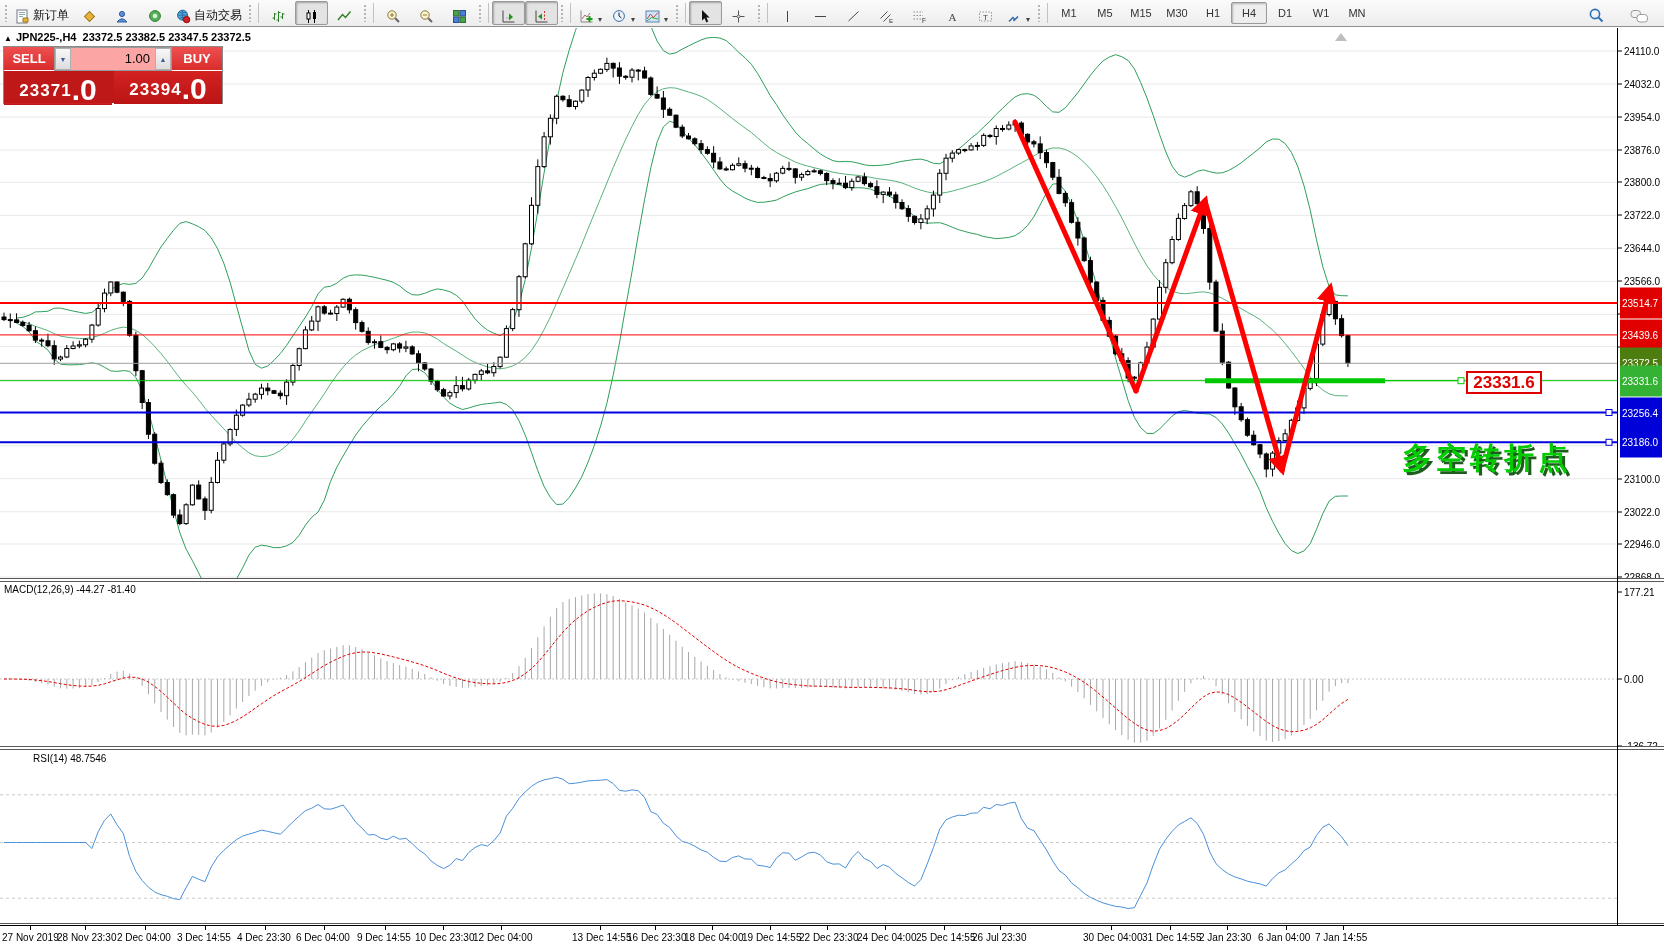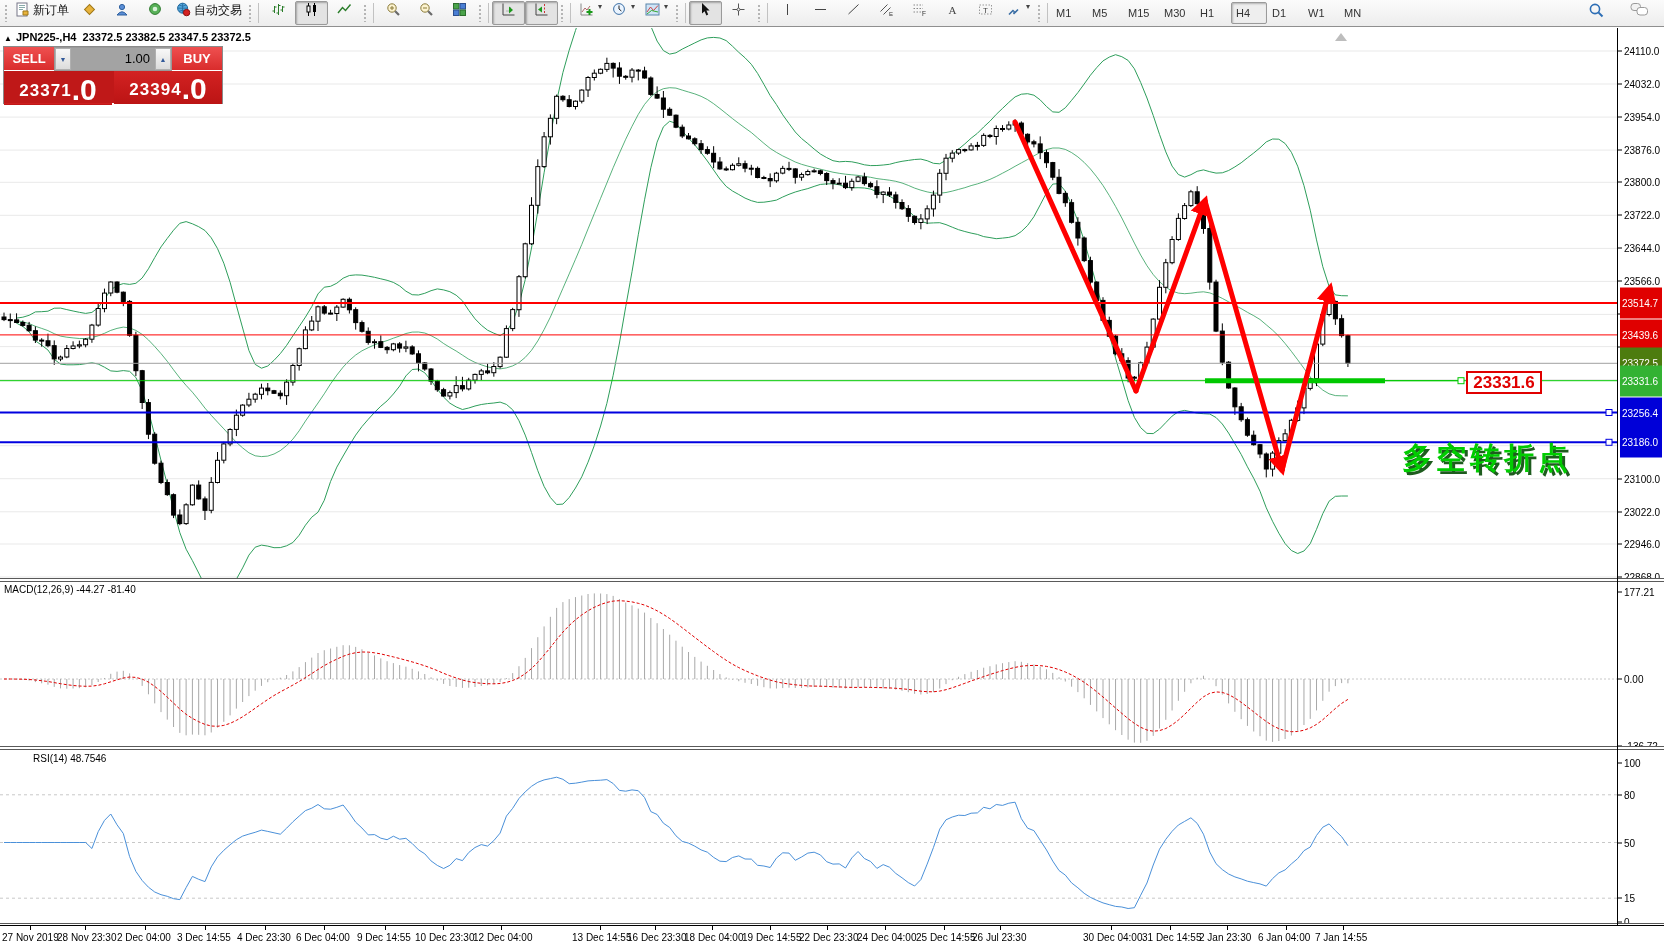--- a/index.html
+++ b/index.html
@@ -3,29 +3,29 @@
 <meta charset="utf-8">
 <style>
   html,body{margin:0;padding:0;background:#fff;width:1664px;height:946px;overflow:hidden;
     font-family:"Liberation Sans",sans-serif;-webkit-font-smoothing:none;}
   #win{position:absolute;left:0;top:0;width:1664px;height:946px;background:#fff;}
 
   
   #toolbar{position:absolute;left:0;top:0;width:1664px;height:27px;
     background:linear-gradient(#fbfbfb,#ededed);border-bottom:1px solid #8f8f8f;
     display:flex;align-items:center;padding-left:2px;box-sizing:border-box;}
-  .tb-btn{height:22px;min-width:25px;display:flex;align-items:flex-start;justify-content:center;
+  .tb-btn{height:22px;min-width:25px;display:flex;align-items:flex-end;justify-content:center;
     gap:3px;padding:0 3px;border:1px solid transparent;border-radius:2px;font-size:12px;color:#222;cursor:default;}
   .tb-btn.active{background:#e3e3e3;border:1px solid #9a9a9a;box-shadow:inset 1px 1px 2px rgba(0,0,0,.28);}
   .tb-btn .lbl{font-size:12px;color:#111;}
   .caret{font-size:8px;color:#444;margin-left:1px;}
   .tb-sep{width:1px;height:20px;background:#c2c2c2;margin:0 3px;}
   .tb-handle{width:5px;height:18px;margin:0 2px;
     background-image:radial-gradient(#b5b5b5 35%,transparent 36%);background-size:4px 4px;}
-  .tf-btn{height:20px;min-width:26px;display:flex;align-items:center;justify-content:flex-start;
+  .tf-btn{height:20px;min-width:26px;display:flex;align-items:center;justify-content:center;
     font-size:11px;color:#333;border:1px solid transparent;border-radius:2px;padding:0 4px;}
   .tf-btn.active{background:#eee;border:1px solid #9a9a9a;box-shadow:inset 1px 1px 2px rgba(0,0,0,.25);}
   #tb-right{margin-left:auto;display:flex;align-items:center;padding-right:8px;gap:10px;}
 
   
   .panel-svg{position:absolute;left:0;background:#fff;}
   #vborder{position:absolute;left:1617px;top:28px;width:1px;height:897px;background:#000;}
   .sep{position:absolute;left:0;width:1664px;height:4px;background:#fff;border-top:1px solid #5a5a5a;border-bottom:1px solid #5a5a5a;box-sizing:border-box;}
   .axis-col{position:absolute;left:1618px;width:46px;background:#fff;}
   .axlab{position:absolute;left:6px;font-size:10px;color:#000;transform:translateY(-50%);white-space:nowrap;}
@@ -36,21 +36,21 @@
   #chart-header{position:absolute;left:4px;top:31px;font-size:11px;font-weight:bold;color:#000;z-index:30;}
   #chart-header .tri{font-size:8px;margin-right:4px;}
 
   
   #trade{position:absolute;left:3px;top:46px;width:220px;height:58px;z-index:40;
     background:#bf1818;border:1px solid #8a8a8a;box-sizing:border-box;}
   #trade-top{display:flex;height:24px;align-items:stretch;}
   .tr-btn{width:50px;display:flex;align-items:center;justify-content:center;
     background:linear-gradient(#ef5050,#d92c2c);color:#fff;font-size:13px;font-weight:bold;
     border-bottom:1px solid #fff;}
-  #vol{flex:1;display:flex;align-items:stretch;background:#a3a3a3;border:1px solid #999;box-sizing:border-box;}
+  #vol{flex:1;display:flex;align-items:stretch;background:#fca5a5;border:1px solid #999;box-sizing:border-box;}
   .vol-btn{width:16px;display:flex;align-items:center;justify-content:center;font-size:7px;color:#335a99;
     background:linear-gradient(#f8f8f8,#dcdcdc);border:1px solid #b0b0b0;box-sizing:border-box;}
   #vol-val{flex:1;font-size:13px;color:#000;text-align:right;padding:3px 5px 0 0;}
   #trade-bottom{display:flex;height:33px;}
   .tr-cell{flex:1;display:flex;align-items:flex-end;justify-content:center;color:#fff;padding-bottom:2px;
     background:linear-gradient(#d32222,#bb1414);}
   .tr-cell.first{border-right:2px solid #fff;margin-top:32px;}
   .p-small{font-size:17px;font-weight:bold;letter-spacing:1px;padding-bottom:2px;}
   .p-large{font-size:30px;font-weight:bold;line-height:26px;}
 
@@ -1138,32 +1138,20 @@
 
   <div class="sep" style="top:746px;"></div>
 
   <div class="ind-label" style="top:753px;margin-left:29px;">RSI(14) 48.7546</div>
   <svg id="rsi-svg" class="panel-svg" style="top:751px;" width="1617" height="172" viewBox="0 0 1617 172">
       <line x1="0" y1="43.8" x2="1617" y2="43.8" stroke="#c8c8c8" stroke-dasharray="3,3"></line>
       <line x1="0" y1="91.5" x2="1617" y2="91.5" stroke="#c8c8c8" stroke-dasharray="3,3"></line>
       <line x1="0" y1="147.2" x2="1617" y2="147.2" stroke="#c8c8c8" stroke-dasharray="3,3"></line>
       <polyline points="4,91.5 10.280000000000001,91.5 16.560000000000002,91.5 22.84,91.5 29.12,91.5 35.400000000000006,91.5 41.68,91.5 47.96,91.5 54.24,91.5 60.52,91.5 66.80000000000001,91.5 73.08,91.5 79.36,91.5 85.64,91.5 91.92,97.5 98.2,80.7 104.48,69.4 110.76,63.0 117.04,73.8 123.32000000000001,82.5 129.60000000000002,105.6 135.88,120.4 142.16,129.5 148.44,136.2 154.72,141.0 161,143.7 167.28,145.3 173.56,147.7 179.84,148.6 186.12,136.6 192.4,125.4 198.68,128.3 204.96,130.6 211.24,115.9 217.52,105.9 223.8,99.3 230.08,93.8 236.36,88.7 242.64000000000001,85.1 248.92000000000002,83.1 255.20000000000002,81.3 261.48,79.1 267.76,80.4 274.04,81.8 280.32,83.2 286.6,77.2 292.88,70.8 299.16,65.1 305.44,59.6 311.72,57.2 318,53.5 324.28000000000003,57.8 330.56,58.2 336.84000000000003,56.3 343.12,54.0 349.40000000000003,62.1 355.68,71.2 361.96000000000004,77.0 368.24,83.9 374.52000000000004,83.6 380.8,87.2 387.08000000000004,88.7 393.36,85.2 399.64000000000004,88.2 405.92,87.3 412.2,92.5 418.48,98.8 424.76,102.8 431.04,109.9 437.32,114.4 443.6,117.5 449.88,114.3 456.16,107.6 462.44,109.6 468.72,101.5 475,96.5 481.28000000000003,93.6 487.56,95.1 493.84000000000003,89.6 500.12,82.1 506.40000000000003,65.1 512.6800000000001,57.3 518.96,47.5 525.24,40.8 531.52,35.3 537.8000000000001,31.3 544.08,28.9 550.36,27.6 556.64,26.2 562.9200000000001,28.3 569.2,32.7 575.48,32.2 581.76,31.1 588.0400000000001,29.9 594.32,29.5 600.6,29.2 606.88,28.6 613.16,32.5 619.44,39.4 625.72,40.2 632,38.9 638.28,39.7 644.5600000000001,46.5 650.84,60.6 657.12,63.5 663.4,72.2 669.6800000000001,76.5 675.96,84.8 682.24,90.4 688.52,92.1 694.8000000000001,95.2 701.08,98.9 707.36,101.2 713.64,106.4 719.9200000000001,110.2 726.2,110.6 732.48,106.5 738.76,104.9 745.0400000000001,108.0 751.32,108.1 757.6,114.3 763.88,115.0 770.1600000000001,116.5 776.44,107.1 782.72,101.8 789,102.1 795.2800000000001,109.3 801.5600000000001,106.0 807.84,102.1 814.12,101.2 820.4,103.9 826.6800000000001,110.7 832.96,113.1 839.24,112.9 845.52,117.0 851.8000000000001,106.9 858.08,100.5 864.36,107.5 870.64,110.5 876.9200000000001,117.4 883.2,113.6 889.48,116.2 895.76,122.4 902.0400000000001,126.8 908.32,131.6 914.6,135.0 920.88,128.6 927.1600000000001,113.1 933.44,96.5 939.72,78.1 946,68.8 952.2800000000001,66.0 958.5600000000001,64.2 964.84,64.5 971.12,62.2 977.4000000000001,61.9 983.6800000000001,56.3 989.96,57.8 996.24,53.5 1002.5200000000001,54.4 1008.8000000000001,52.2 1015.08,51.2 1021.36,67.7 1027.6399999999999,77.2 1033.92,79.6 1040.2,89.3 1046.48,98.9 1052.76,110.1 1059.04,119.5 1065.32,124.1 1071.6000000000001,131.9 1077.88,136.8 1084.16,142.3 1090.44,146.4 1096.72,149.3 1103,151.9 1109.28,153.7 1115.56,155.4 1121.8400000000001,156.0 1128.1200000000001,157.5 1134.4,156.7 1140.68,144.2 1146.96,132.0 1153.24,114.0 1159.52,98.2 1165.8,88.3 1172.0800000000002,80.3 1178.3600000000001,74.0 1184.64,70.4 1190.92,66.8 1197.2,72.4 1203.48,83.2 1209.76,101.0 1216.04,112.7 1222.32,118.6 1228.6000000000001,123.0 1234.88,125.9 1241.16,127.9 1247.44,130.2 1253.72,131.6 1260,132.9 1266.28,135.1 1272.56,127.6 1278.8400000000001,121.9 1285.1200000000001,118.9 1291.4,112.9 1297.68,107.6 1303.96,99.7 1310.24,96.0 1316.52,84.4 1322.8,76.2 1329.0800000000002,72.9 1335.3600000000001,79.6 1341.64,85.7 1347.92,94.7 " fill="none" stroke="#4a90d9"></polyline>
     </svg>
-  <div class="axis-col" id="rsi-axis" style="top:751px;height:172px;">
-      <div class="axtick" style="top:12px"></div>
-      <div class="axlab" style="top:12px">100</div>
-      <div class="axtick" style="top:44px"></div>
-      <div class="axlab" style="top:44px">80</div>
-      <div class="axtick" style="top:92px"></div>
-      <div class="axlab" style="top:92px">50</div>
-      <div class="axtick" style="top:147px"></div>
-      <div class="axlab" style="top:147px">15</div>
-      <div class="axtick" style="top:171px"></div>
-      <div class="axlab" style="top:171px">0</div>
-    </div>
 
   <div class="sep" style="top:923px;height:2px;border-bottom:none;"></div>
 
   <div id="vborder"></div>
   <div id="time-axis">
       <div class="ttick" style="left:30px"></div>
       <div class="tlab" style="left:2px">27 Nov 2019</div>
       <div class="ttick" style="left:85px"></div>
       <div class="tlab" style="left:57px">28 Nov 23:30</div>
       <div class="ttick" style="left:145px"></div>

